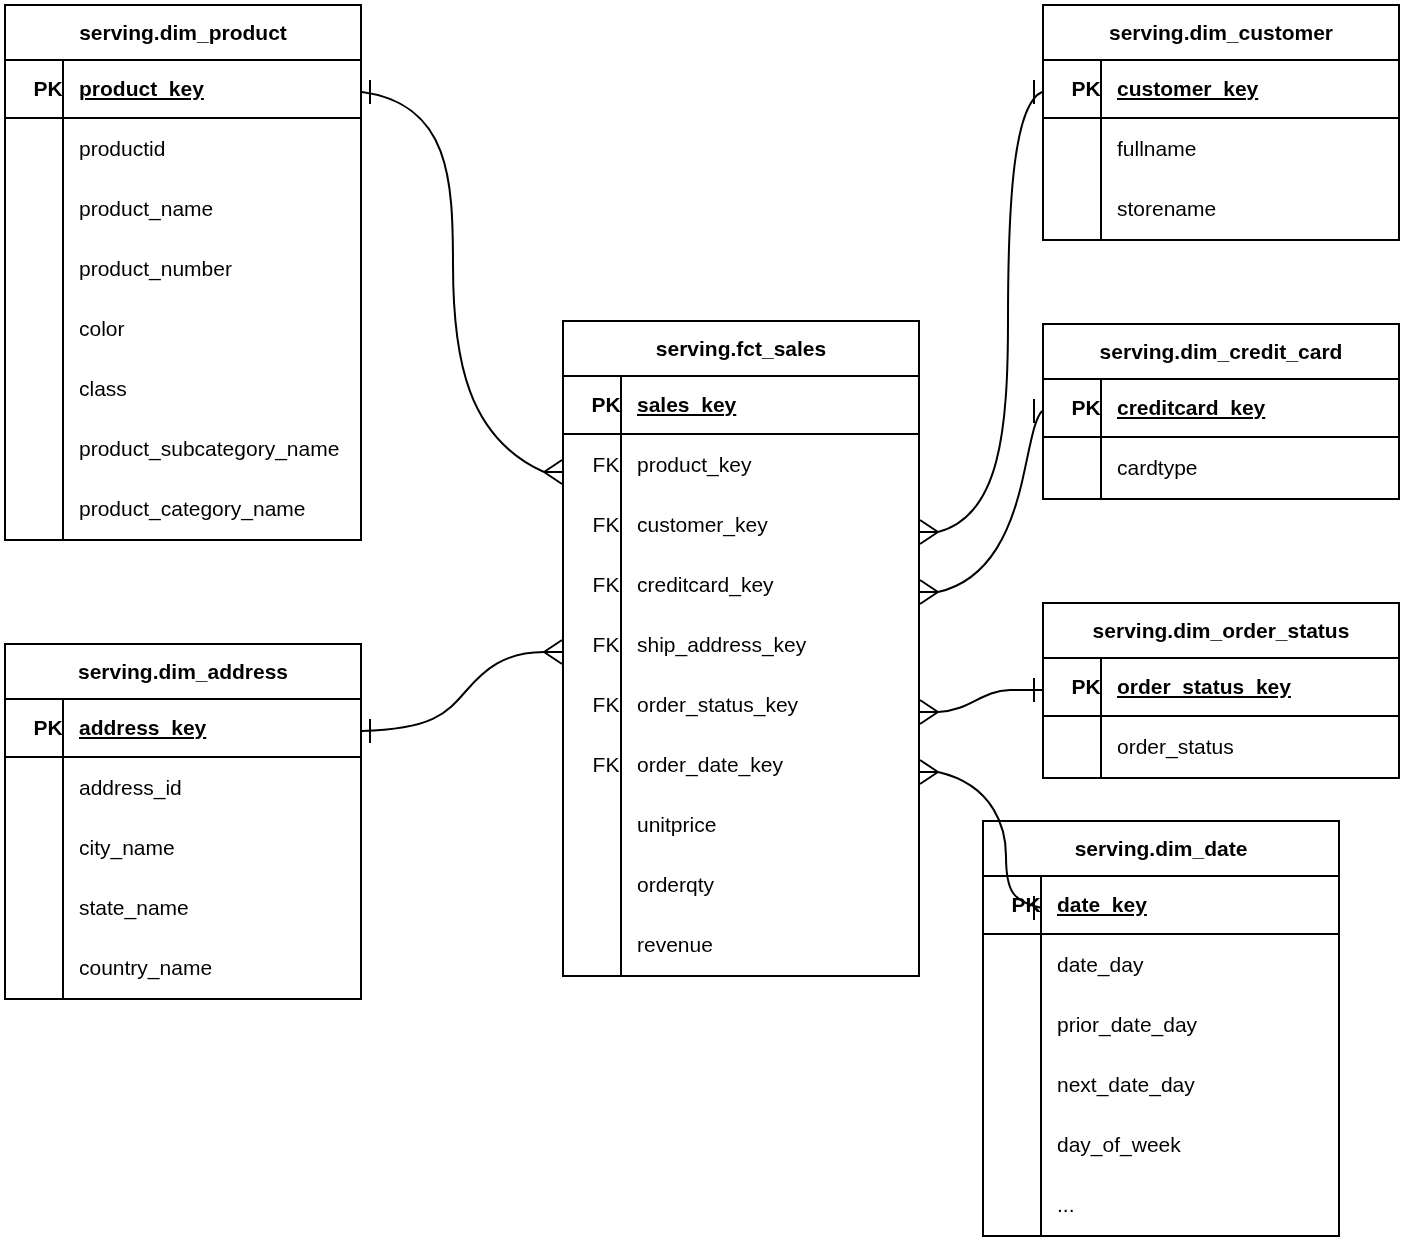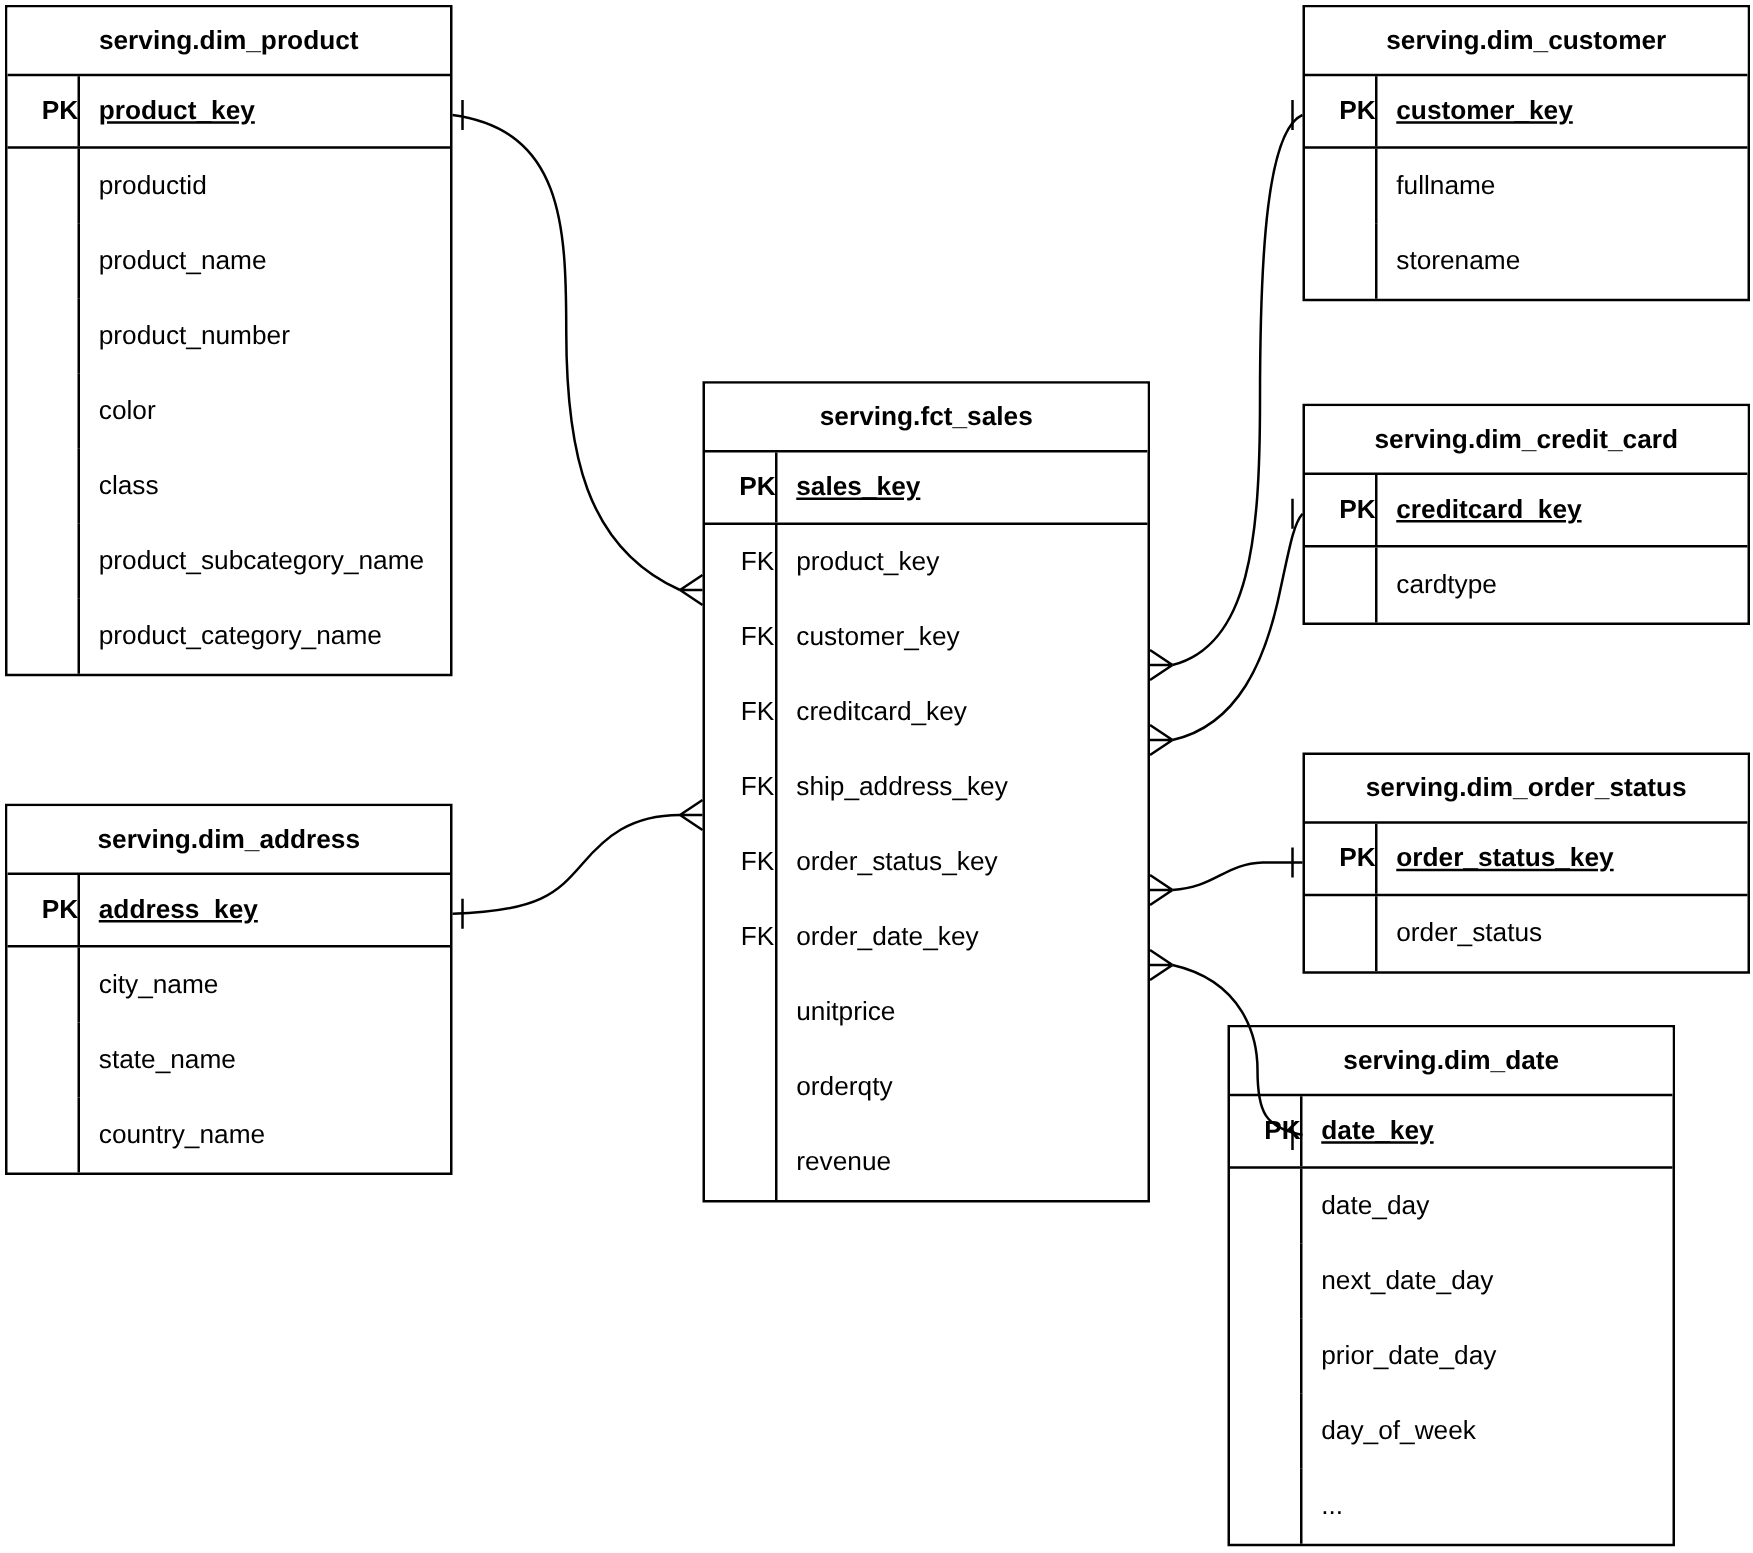--- a/index.html
+++ b/index.html
@@ -111,21 +111,21 @@
     <div class="keycell"></div>
     <div class="namecell">fullname</div>
   </div>
         <div class="t-row">
     <div class="keycell"></div>
     <div class="namecell">storename</div>
   </div>
       </div>
   </div>
 
-  <div class="db-table" style="left:562px; top:305px;">
+  <div class="db-table" style="left:562px; top:320px;">
     <div class="t-title">serving.fct_sales</div>
     <div class="t-pkrow">
       <div class="keycell">PK</div>
       <div class="namecell">sales_key</div>
     </div>
     <div class="t-body">
         <div class="t-row">
     <div class="keycell">FK</div>
     <div class="namecell">product_key</div>
   </div>
@@ -198,44 +198,48 @@
       <div class="keycell">PK</div>
       <div class="namecell">date_key</div>
     </div>
     <div class="t-body">
         <div class="t-row">
     <div class="keycell"></div>
     <div class="namecell">date_day</div>
   </div>
         <div class="t-row">
     <div class="keycell"></div>
+    <div class="namecell">prior_date_day</div>
+  </div>
+        <div class="t-row">
+    <div class="keycell"></div>
     <div class="namecell">next_date_day</div>
-  </div>
-        <div class="t-row">
-    <div class="keycell"></div>
-    <div class="namecell">prior_date_day</div>
   </div>
         <div class="t-row">
     <div class="keycell"></div>
     <div class="namecell">day_of_week</div>
   </div>
         <div class="t-row">
     <div class="keycell"></div>
     <div class="namecell">...</div>
   </div>
       </div>
   </div>
 
   <div class="db-table" style="left:4px; top:643px;">
     <div class="t-title">serving.dim_address</div>
     <div class="t-pkrow">
       <div class="keycell">PK</div>
       <div class="namecell">address_key</div>
     </div>
     <div class="t-body">
+        <div class="t-row">
+    <div class="keycell"></div>
+    <div class="namecell">address_id</div>
+  </div>
         <div class="t-row">
     <div class="keycell"></div>
     <div class="namecell">city_name</div>
   </div>
         <div class="t-row">
     <div class="keycell"></div>
     <div class="namecell">state_name</div>
   </div>
         <div class="t-row">
     <div class="keycell"></div>

